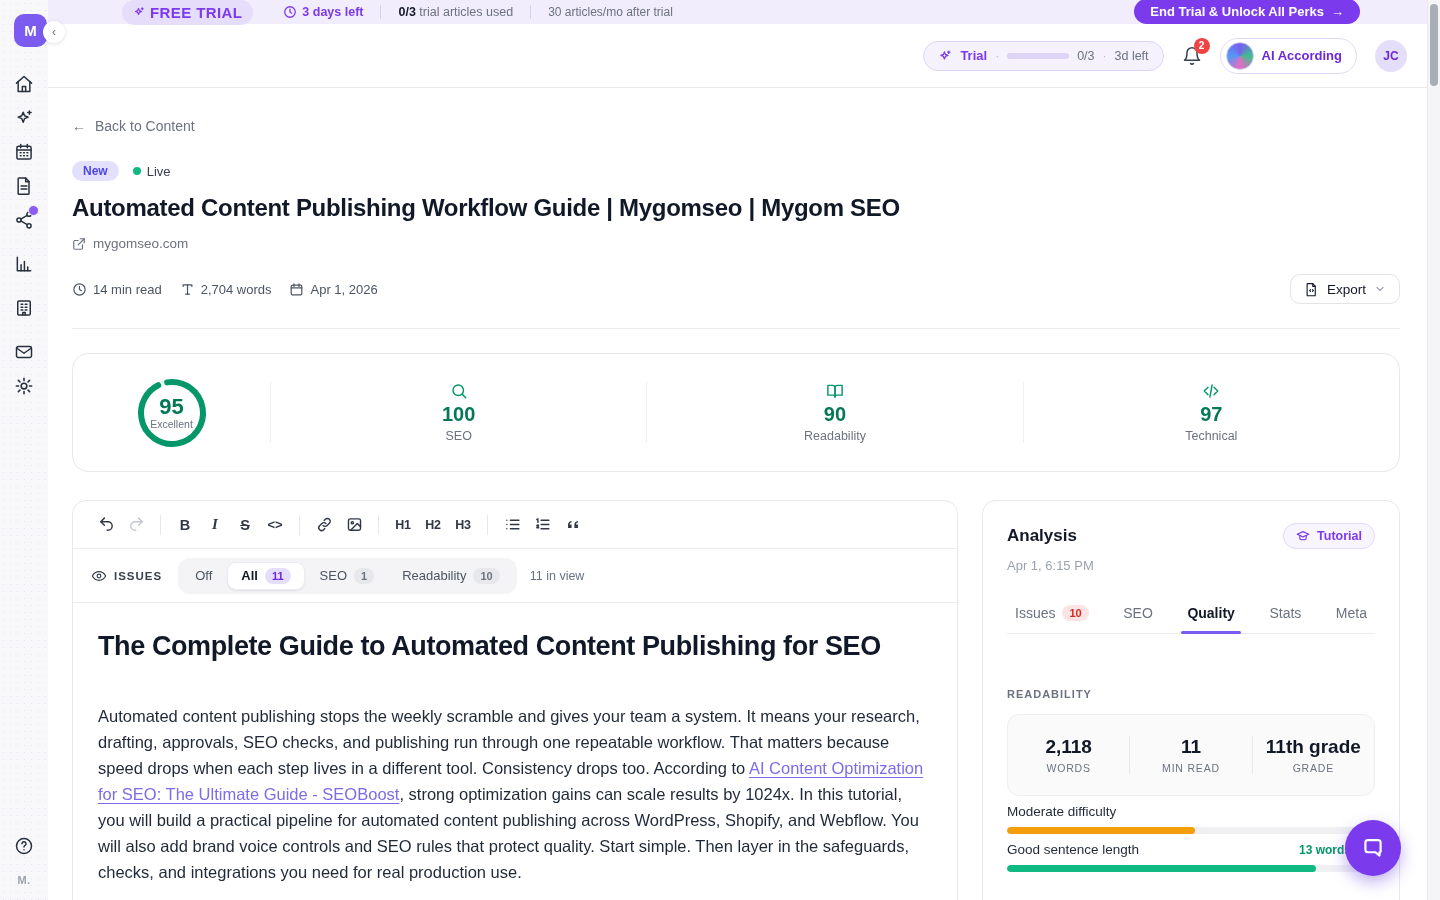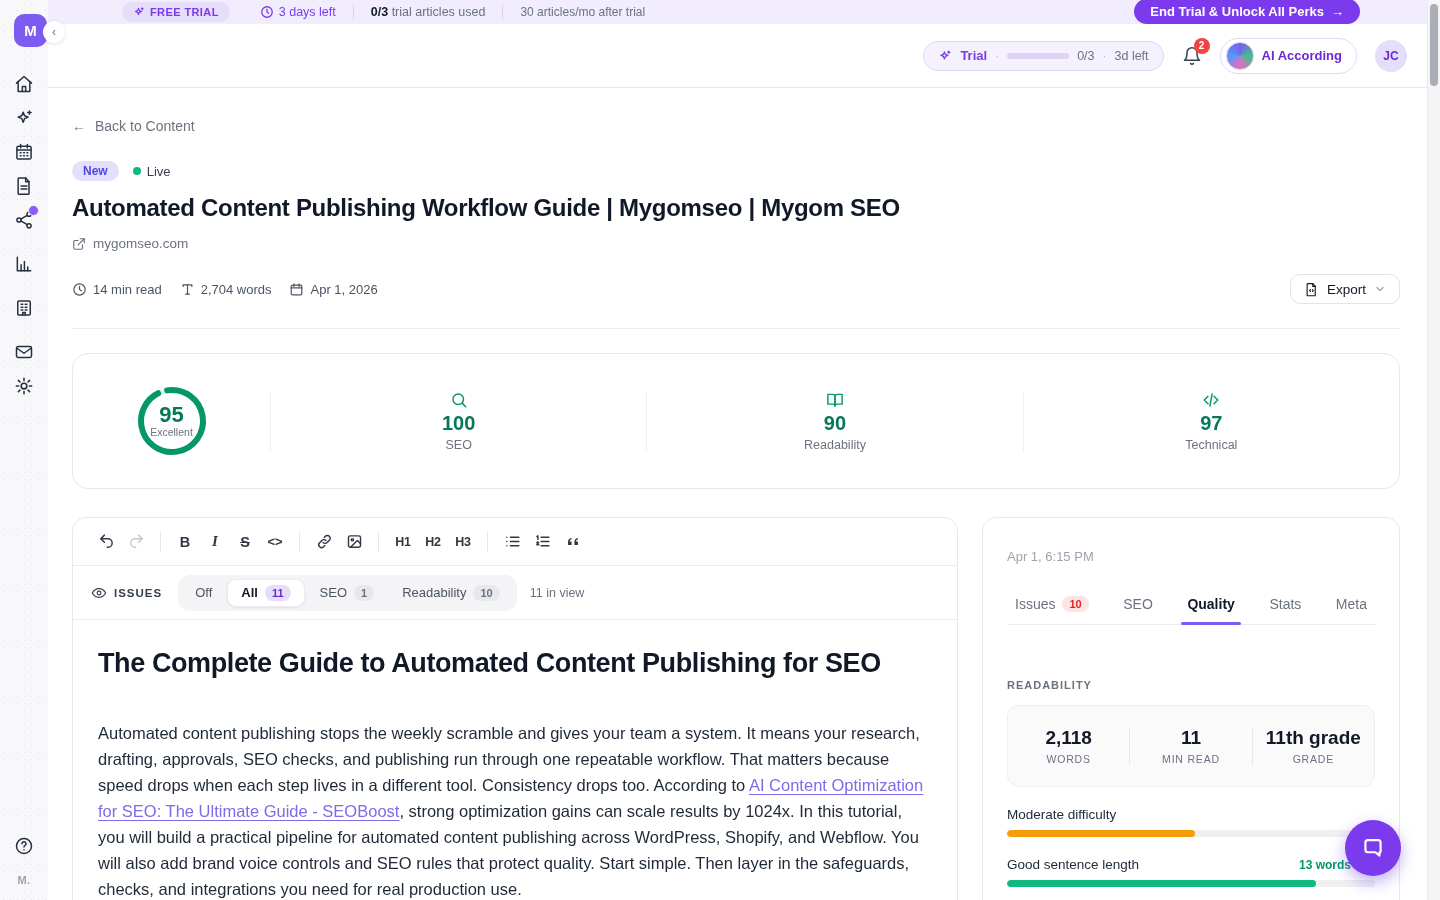--- a/index.html
+++ b/index.html
@@ -16,23 +16,23 @@
     box-shadow:0 1px 4px rgba(0,0,0,.12); color:#6b7280; font-size:12px; display:flex; align-items:center; justify-content:center; z-index:8; }
   .side-icons { position:absolute; left:0; top:74px; width:48px; display:flex; flex-direction:column; align-items:center; gap:14px; }
   .side-btn { width:20px; height:20px; color:#27303f; position:relative; cursor:pointer; }
   .side-btn.mt { margin-top:10px; }
   .side-badge { position:absolute; right:-5px; top:-5px; width:11px; height:11px; border-radius:50%; background:#8b5cf6; border:1.5px solid #f8f8fb; }
   .side-bottom { position:absolute; left:0; bottom:14px; width:48px; display:flex; flex-direction:column; align-items:center; gap:18px; }
   .m-label { font-size:11px; font-weight:bold; color:#9ca3af; letter-spacing:.5px; }
 
   
   .banner { position:absolute; left:48px; top:0; right:0; height:24px; background:#f1edfc; display:flex; align-items:center; padding-left:74px; z-index:3; }
-  .ft-pill { display:flex; align-items:center; gap:5px; background:#e6ddfb; color:#7c3aed; font-weight:bold; font-size:11px;
+  .ft-pill { display:flex; align-items:center; gap:5px; background:#e6ddfb; color:#7c3aed; font-weight:bold; font-size:15px;
     letter-spacing:.4px; border-radius:999px; padding:4px 11px; }
-  .days-left { display:flex; align-items:center; gap:5px; color:#7c3aed; font-weight:normal; font-size:12.5px; margin-left:30px; }
+  .days-left { display:flex; align-items:center; gap:5px; color:#7c3aed; font-weight:bold; font-size:12.5px; margin-left:30px; }
   .v-div { width:1px; height:14px; background:#d8d2ea; margin:0 17px; }
   .used { font-size:12.5px; color:#6b7280; }
   .used b { color:#111827; }
   .after-trial { font-size:12px; color:#6b7280; }
   .cta-btn { position:absolute; right:80px; top:-1px; height:25px; display:flex; align-items:center; gap:7px;
     background:#7c3aed; color:#fff; border:none; border-radius:13px; font-size:13px; font-weight:600; padding:0 16px; cursor:pointer; }
 
   
   .main { position:absolute; left:48px; top:24px; right:0; bottom:0; background:#fff; border-top-left-radius:14px; z-index:2; }
   .app-header { position:absolute; left:0; top:0; right:0; height:64px; border-bottom:1px solid #e8e8ec;
@@ -63,21 +63,21 @@
   .live { display:flex; align-items:center; gap:6px; font-size:13px; color:#374151; }
   .live-dot { width:8px; height:8px; border-radius:50%; background:#10b981; }
   .doc-title { margin-top:13px; font-size:24px; font-weight:bold; color:#111827; letter-spacing:-.3px; }
   .domain-row { display:flex; align-items:flex-end; gap:7px; margin-top:14px; color:#6b7280; font-size:13.5px; cursor:pointer; width:fit-content; }
   .meta-row { display:flex; align-items:center; margin-top:23px; padding-bottom:24px; border-bottom:1px solid #ececf0; }
   .meta-item { display:flex; align-items:center; gap:6px; color:#4b5563; font-size:13px; margin-right:18px; }
   .export-btn { margin-left:auto; display:flex; align-items:center; gap:8px; height:30px; padding:0 13px;
     background:#fff; border:1px solid #e3e3e8; border-radius:10px; font-size:13.5px; color:#111827; cursor:pointer; }
 
   
-  .score-card { margin-top:24px; border:1px solid #e8e8ec; border-radius:16px; height:136px; display:flex; align-items:center; background:#fff; }
+  .score-card { margin-top:24px; border:1px solid #e8e8ec; border-radius:16px; height:119px; display:flex; align-items:center; background:#fff; }
   .ring-wrap { width:197px; display:flex; align-items:center; justify-content:center; }
   .ring-box { position:relative; width:74px; height:74px; }
   .ring-box svg { position:absolute; inset:0; }
   .ring-center { position:absolute; inset:0; display:flex; flex-direction:column; align-items:center; justify-content:center; }
   .ring-score { font-size:22px; font-weight:bold; color:#047857; line-height:22px; }
   .ring-label { font-size:10.5px; color:#6b7280; }
   .score-col { flex:1; display:flex; flex-direction:column; align-items:center; gap:3px; border-left:1px solid #f0f0f3; }
   .score-col:first-of-type { border-left:none; }
   .score-icon { color:#059669; height:18px; }
   .score-val { font-size:20px; font-weight:bold; color:#047857; }
@@ -121,21 +121,21 @@
   .an-tab { position:relative; padding:8px 2px 12px; font-size:14px; color:#6b7280; display:flex; align-items:center; gap:7px; cursor:pointer; }
   .an-tab.active { color:#111827; font-weight:bold; }
   .an-tab.active::after { content:""; position:absolute; left:-4px; right:-4px; bottom:-1px; height:3px; border-radius:2px; background:#7c5cf0; }
   .tab-count { background:#fde4e4; color:#dc2626; font-size:11px; font-weight:bold; border-radius:999px; padding:2px 7px; }
   .section-label { margin-top:54px; font-size:11px; font-weight:600; letter-spacing:1px; color:#6b7280; }
   .stats-card { margin-top:14px; background:#fafafb; border:1px solid #efeff2; border-radius:12px; height:82px; display:flex; align-items:center; }
   .stat-col { flex:1; display:flex; flex-direction:column; align-items:center; gap:4px; border-left:1px solid #e7e7ec; }
   .stat-col:first-child { border-left:none; }
   .stat-val { font-size:19px; font-weight:bold; color:#111827; }
   .stat-label { font-size:10.5px; letter-spacing:.8px; color:#6b7280; }
-  .metric { margin-top:20px; }
+  .metric { margin-top:8px; }
   .metric-row { display:flex; align-items:baseline; justify-content:space-between; }
   .metric-label { font-size:13.5px; color:#1f2937; }
   .metric-note { font-size:12px; font-weight:600; color:#059669; }
   .metric-track { margin-top:8px; height:7px; border-radius:4px; background:#f0f0f3; overflow:hidden; }
   .metric-fill { height:100%; border-radius:4px; }
 
   
   .chat-btn { position:absolute; left:1345px; top:820px; width:56px; height:56px; border-radius:50%; background:#7c3aed;
     display:flex; align-items:center; justify-content:center; box-shadow:0 6px 16px rgba(100,60,220,.4); z-index:20; cursor:pointer; }
 
@@ -492,20 +492,32 @@
           <span class="in-view">11 in view</span>
         </div>
 
         <div class="article">
           <h1>The Complete Guide to Automated Content Publishing for SEO</h1>
           <p><span>Automated content publishing stops the weekly scramble and gives your team a system. It means your research, drafting, approvals, SEO checks, and publishing run through one repeatable workflow. That matters because speed drops when each step lives in a different tool. Consistency drops too. According to </span><a>AI Content Optimization for SEO: The Ultimate Guide - SEOBoost</a><span>, strong optimization gains can scale results by 1024x. In this tutorial, you will build a practical pipeline for automated content publishing across WordPress, Shopify, and Webflow. You will also add brand voice controls and SEO rules that protect quality. Start simple. Then layer in the safeguards, checks, and integrations you need for real production use.</span></p>
         </div>
       </div>
 
       <aside class="analysis">
+        <div class="an-head">
+          <span class="an-title">Analysis</span>
+          <button class="tutorial-btn">
+            <span>
+                <svg width="14" height="14" viewBox="0 0 24 24" fill="none" stroke="currentColor" stroke-width="1.9" stroke-linecap="round" stroke-linejoin="round">
+                  <path d="M2 9l10-4.5L22 9l-10 4.5z"></path>
+                  <path d="M6.5 11.5v4.2c0 1.4 2.5 2.8 5.5 2.8s5.5-1.4 5.5-2.8v-4.2"></path>
+                </svg>
+              </span>
+            <span>Tutorial</span>
+          </button>
+        </div>
         <div class="an-time">Apr 1, 6:15 PM</div>
 
         <div class="an-tabs">
           <span class="an-tab">
             <span>Issues</span>
             <span class="tab-count">10</span>
           </span>
           <span class="an-tab">
               <span>SEO</span>
             </span>

